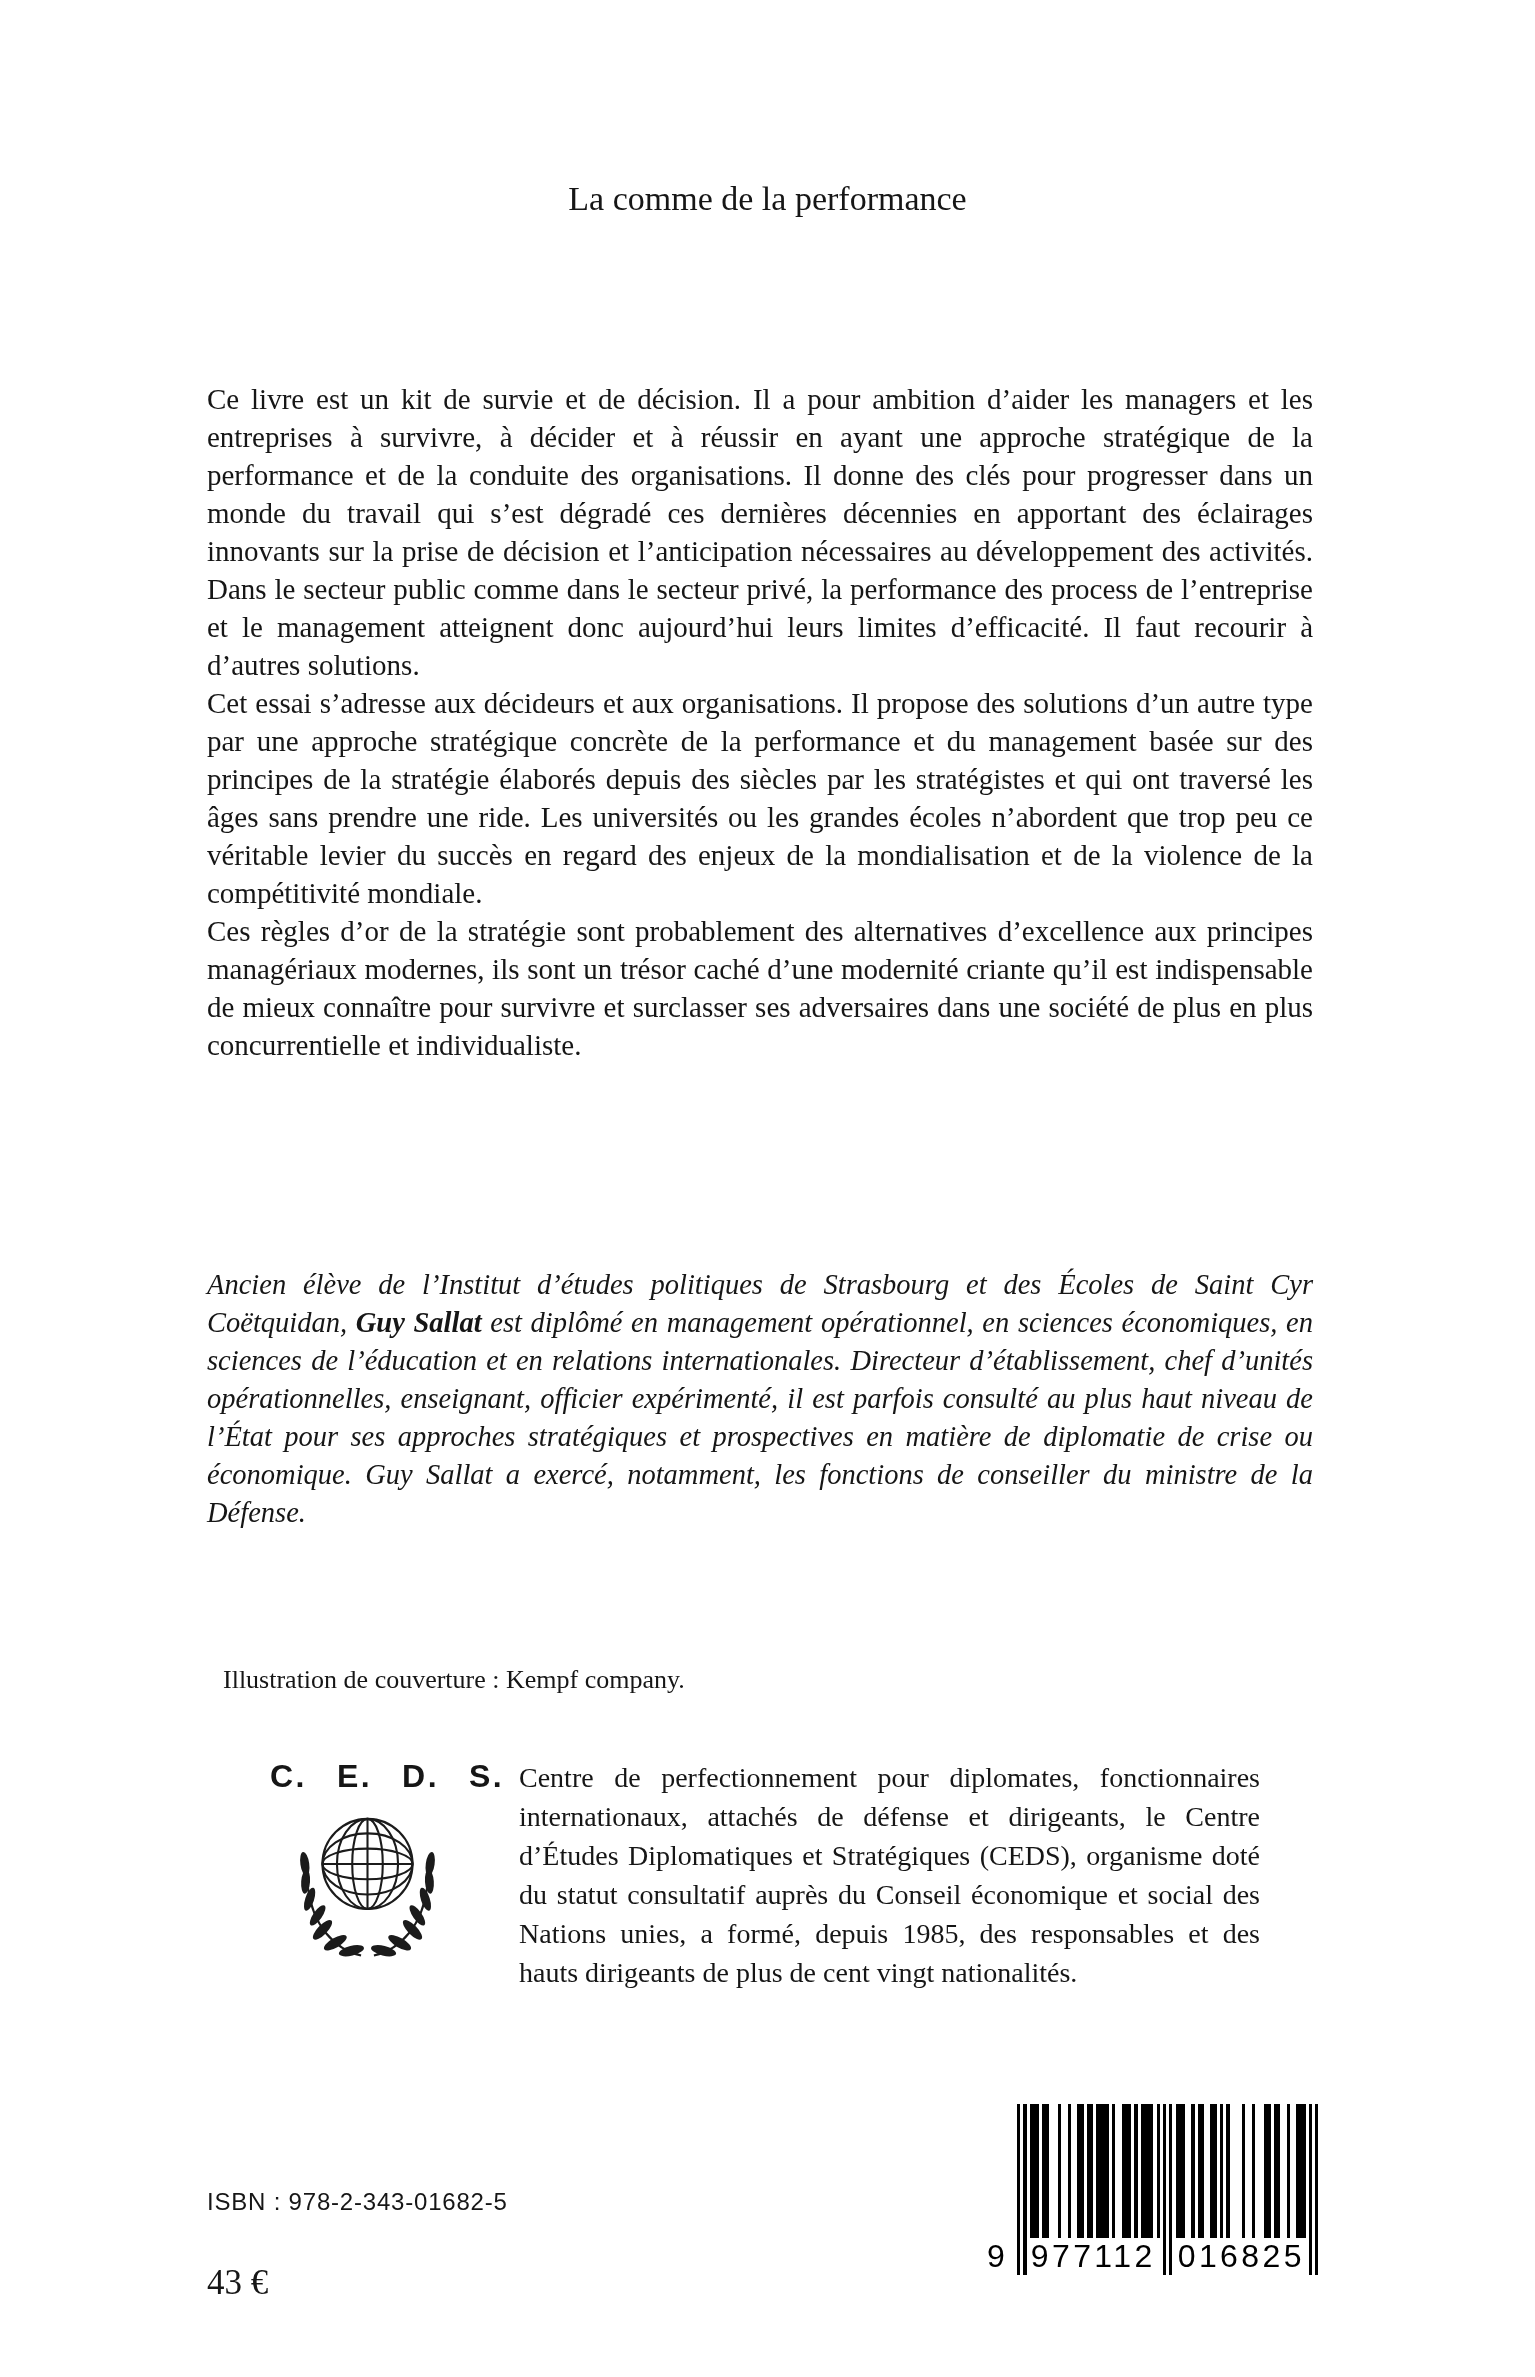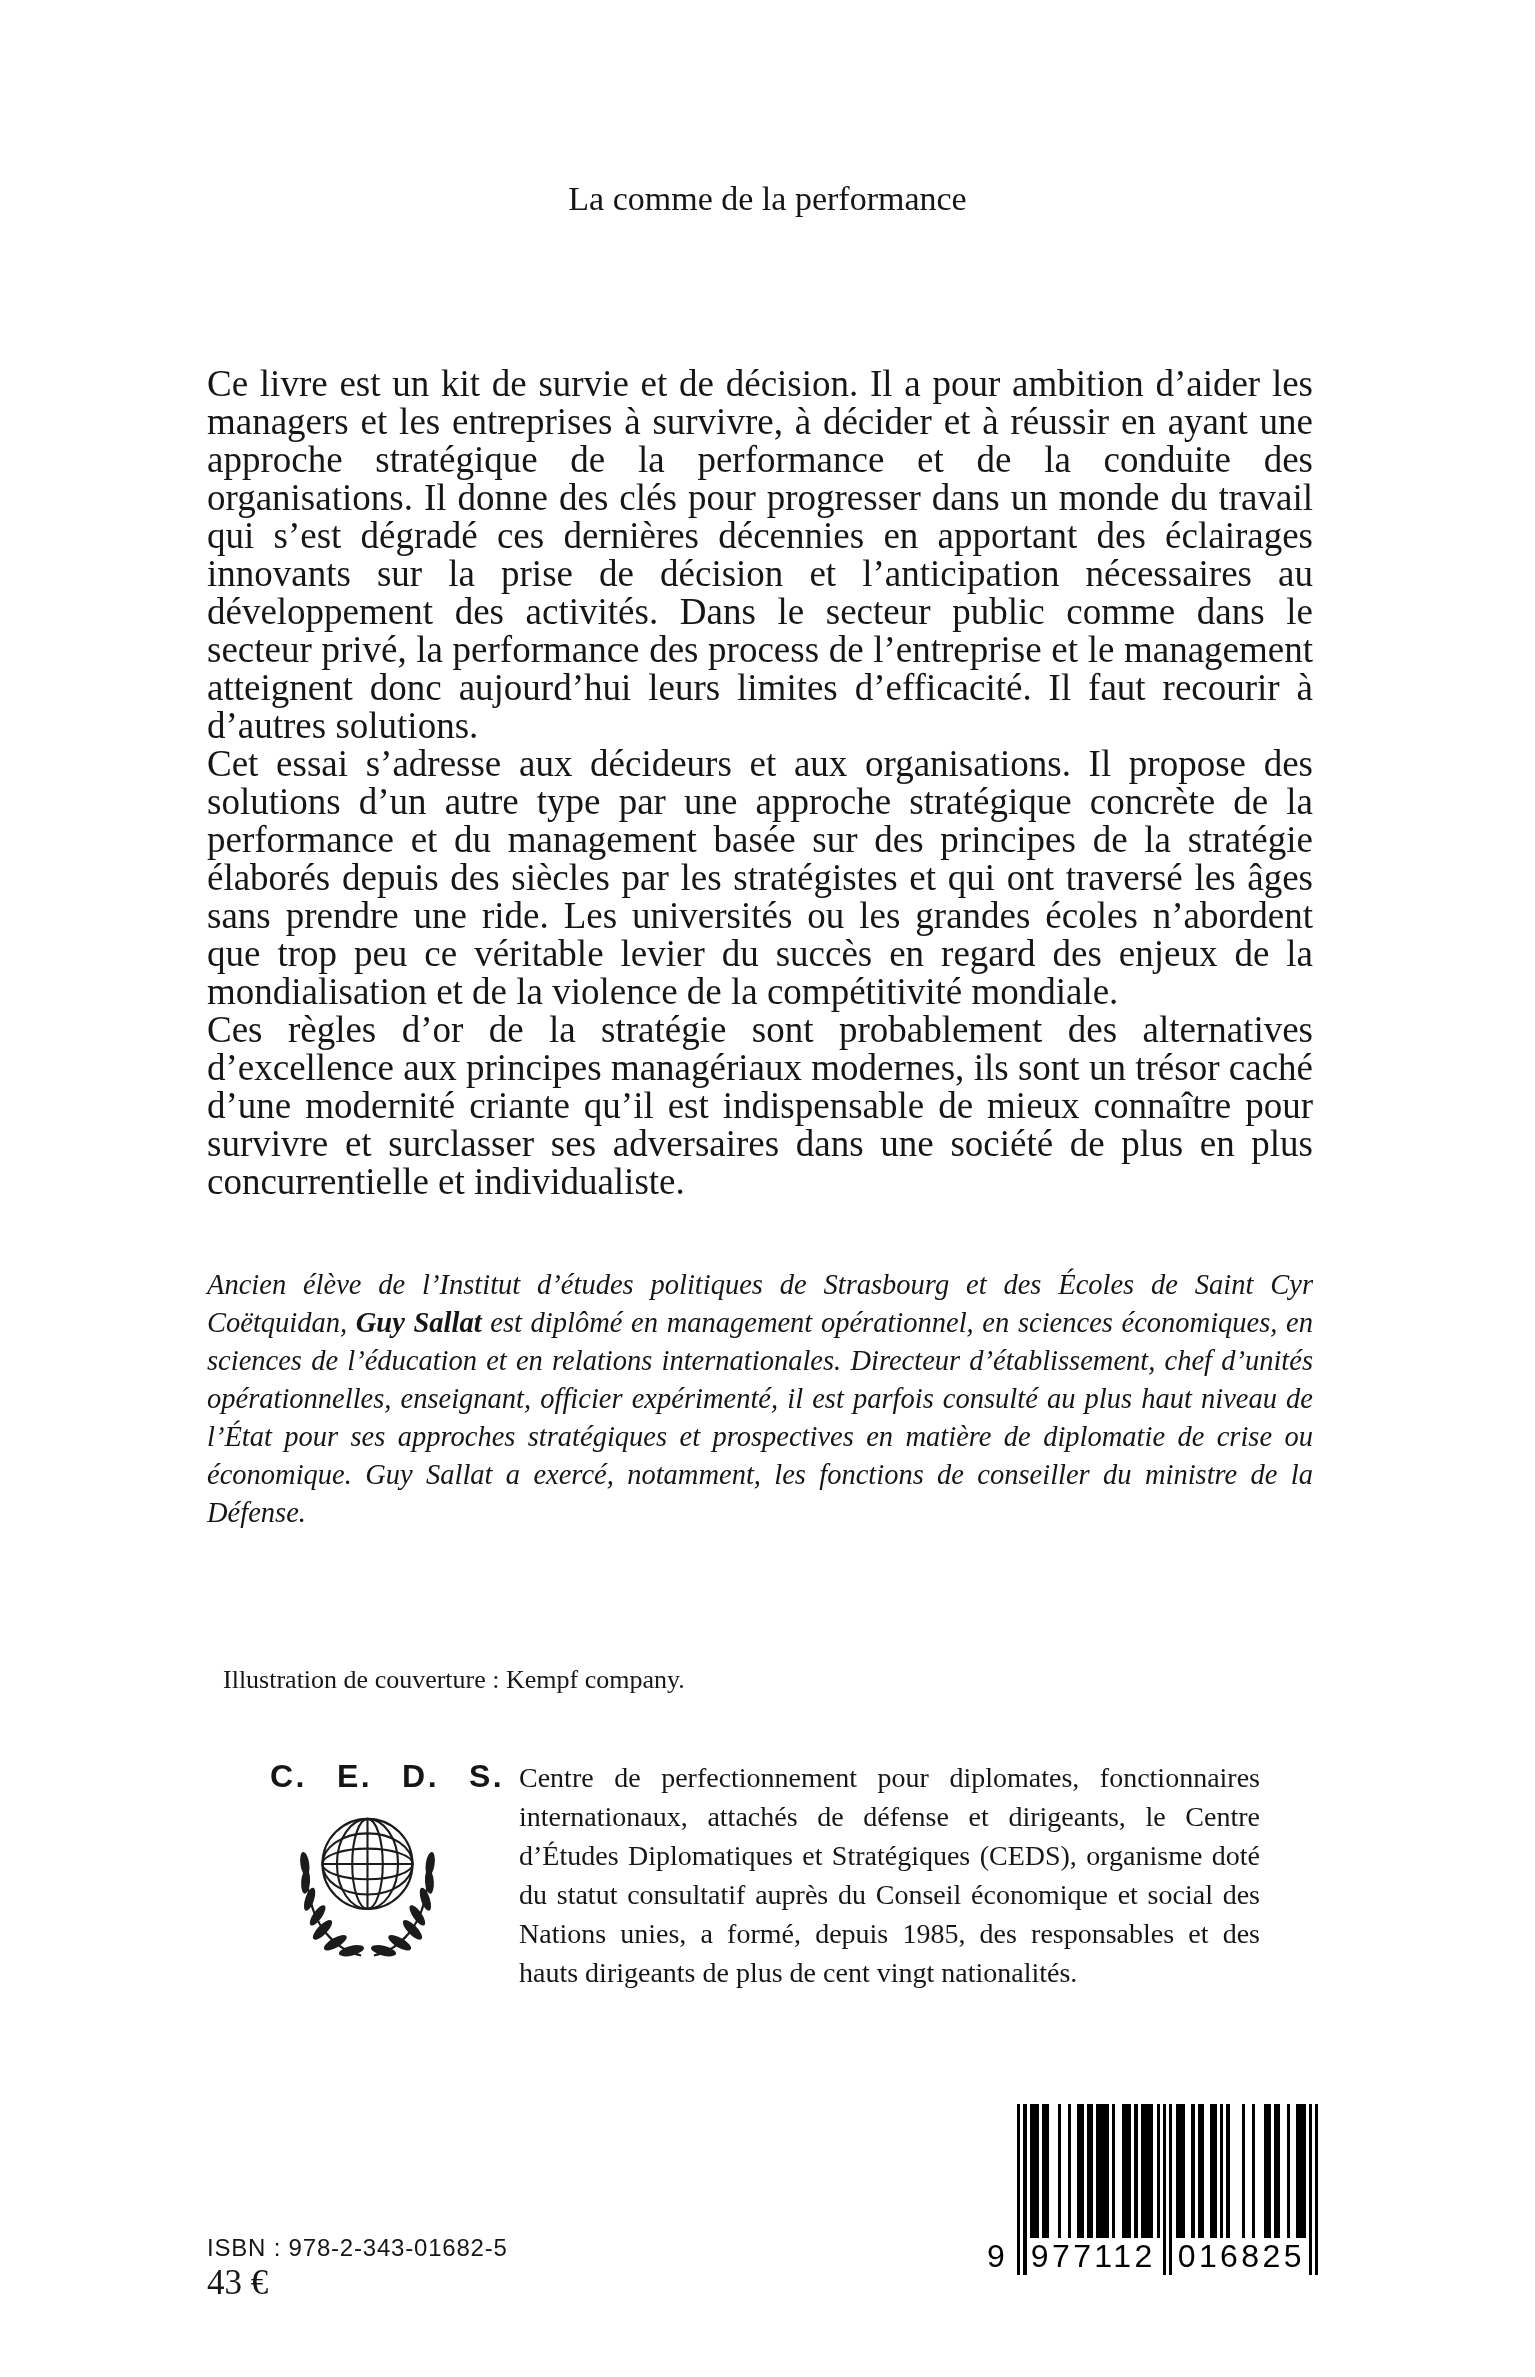--- a/index.html
+++ b/index.html
@@ -15,22 +15,22 @@
   .title {
     position: absolute; top: 102px; left: 0; width: 100%;
     text-align: center; font-size: 43px; font-weight: 400;
     letter-spacing: 1.7px; color: var(--accent, #d92c20); margin: 0;
   }
   .subtitle {
     position: absolute; top: 180px; left: 0; width: 100%;
     text-align: center; font-size: 34px; font-weight: 400; margin: 0;
   }
   .synopsis {
-    position: absolute; left: 207px; top: 365px; width: 1106px;
-    font-size: 37px; line-height: 38px; text-align: justify; hyphens: none;
+    position: absolute; left: 207px; top: 380px; width: 1106px;
+    font-size: 29px; line-height: 38px; text-align: justify; hyphens: none;
   }
   .synopsis p { margin: 0; }
   .bio {
     position: absolute; left: 207px; top: 1237px; width: 1106px;
     font-size: 28.5px; line-height: 38px; text-align: justify;
     font-style: italic; hyphens: none;
   }
   .bio b { font-weight: 700; }
   .credit {
     position: absolute; left: 207px; top: 1649px; font-size: 26px; margin: 16px;
@@ -46,21 +46,20 @@
     margin-bottom: 3.4px; white-space: nowrap;
   }
   .publisher-text {
     flex: 1; font-size: 28px; line-height: 39px; text-align: justify;
     margin: 0; hyphens: none;
   }
   .isbn {
     position: absolute; left: 207px; top: 2188px;
     font-family: "Liberation Sans", sans-serif; font-size: 24px;
     letter-spacing: 0.8px;
-    margin-top: 46px;
   }
   .price { position: absolute; left: 207px; top: 2263px; font-size: 35px; }
   .barcode {
     position: absolute; left: 1017px; top: 2104px; width: 302px; height: 180px;
     background: #ffffff;
   }
   .bars { position: absolute; top: 0; left: 0; width: 100%; height: 171px;
     display: flex; align-items: flex-start; }
   .bars div { height: 134px; }
   .bars div.b { background: #000; }

